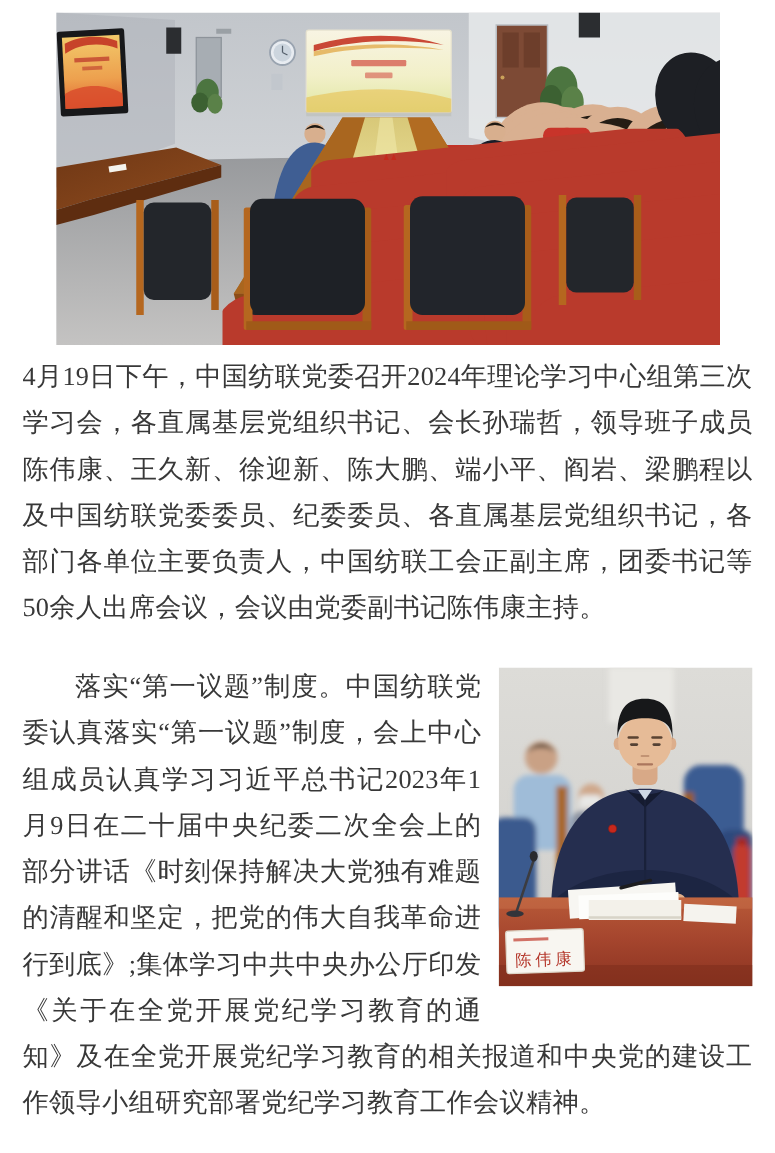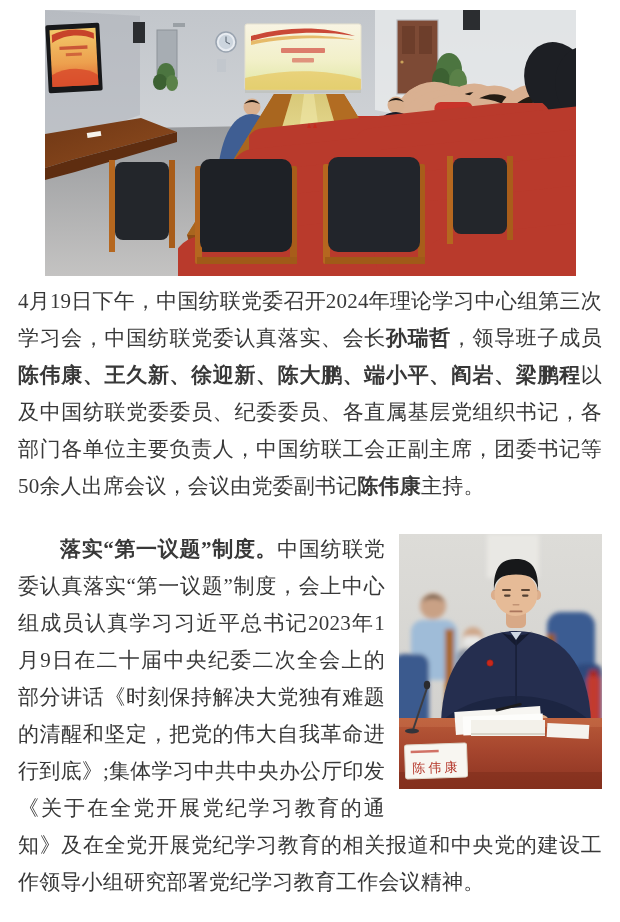--- a/index.html
+++ b/index.html
@@ -3,21 +3,21 @@
 <meta charset="utf-8">
 <style>
   html,body{margin:0;padding:0;background:#ffffff;overflow:hidden;}
   body{width:620px;height:922px;font-family:"Liberation Serif","DejaVu Serif",serif;}
   .article{padding:10px 18px 0 18px;}
   .photo-meeting{width:531px;height:266px;margin:0 auto 7px auto;}
   .photo-meeting svg,.portrait svg{display:block;width:100%;height:100%;}
   .para{font-size:21px;line-height:37px;color:#383838;text-align:justify;text-justify:inter-ideograph;margin:0;letter-spacing:0.2px;}
   .para + .para{margin-top:26px;}
   .p2{text-indent:2em;}
-  .bold{font-weight:700;}
+  .bold{font-weight:400;}
   .portrait{float:right;width:203px;height:255px;margin:3px 0 2px 14px;}
 </style>
 </head>
 <body>
 
 <main class="article">
 
   <figure class="photo-meeting">
     <svg viewBox="0 0 531 266" preserveAspectRatio="none">
       <defs>
@@ -250,21 +250,21 @@
         <rect x="373" y="154" width="7" height="100" rx="2" fill="#a85d1a"></rect>
         <rect x="283" y="147" width="92" height="95" rx="10" fill="#22252b"></rect>
         <rect x="280" y="247" width="100" height="7" fill="#a05a18"></rect>
         <rect x="402" y="146" width="6" height="88" fill="#b5671f"></rect>
         <rect x="462" y="146" width="6" height="84" fill="#a85d1a"></rect>
         <rect x="408" y="148" width="54" height="76" rx="8" fill="#23262b"></rect>
       </g>
     </svg>
   </figure>
 
-  <p class="para p1"><span>4月19日下午，中国纺联党委召开2024年理论学习中心组第三次学习会，中国纺联党委认真落实、会长</span><span class="bold">孙瑞哲</span><span>，领导班子成员</span><span class="bold">陈伟康、王久新、徐迎新、陈大鹏、端小平、阎岩、梁鹏程</span><span>以及中国纺联党委委员、纪委委员、各直属基层党组织书记，各部门各单位主要负责人，中国纺联工会正副主席，团委书记等50余人出席会议，会议由党委副书记</span><span class="bold">陈伟康</span><span>主持。</span></p>
+  <p class="para p1"><span>4月19日下午，中国纺联党委召开2024年理论学习中心组第三次学习会，各直属基层党组织书记、会长</span><span class="bold">孙瑞哲</span><span>，领导班子成员</span><span class="bold">陈伟康、王久新、徐迎新、陈大鹏、端小平、阎岩、梁鹏程</span><span>以及中国纺联党委委员、纪委委员、各直属基层党组织书记，各部门各单位主要负责人，中国纺联工会正副主席，团委书记等50余人出席会议，会议由党委副书记</span><span class="bold">陈伟康</span><span>主持。</span></p>
 
   <p class="para p2">
     <span class="portrait">
       <svg viewBox="0 0 203 255" preserveAspectRatio="none">
         <defs>
           <linearGradient id="pbgG" x1="0" y1="0" x2="0" y2="1">
             <stop offset="0" stop-color="#dddcd8"></stop>
               <stop offset="1" stop-color="#cfcecb"></stop>
           </linearGradient>
           <linearGradient id="deskG" x1="0" y1="0" x2="0" y2="1">

